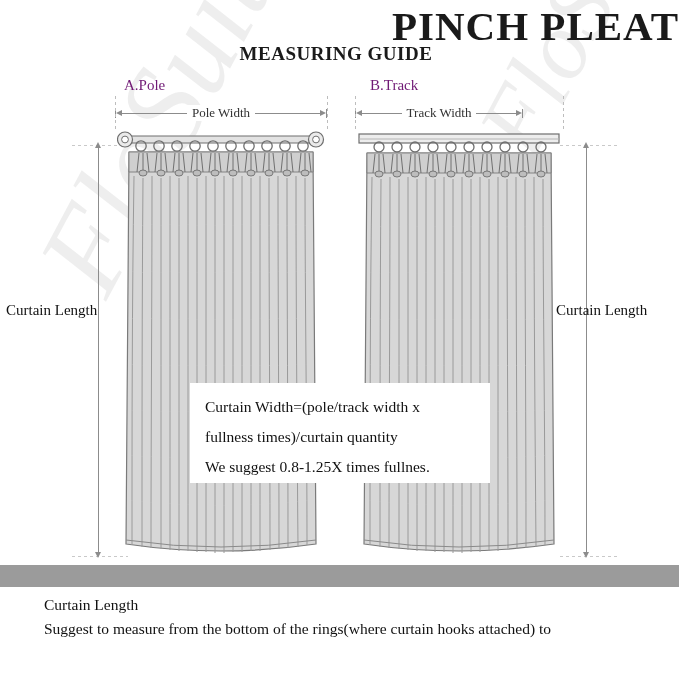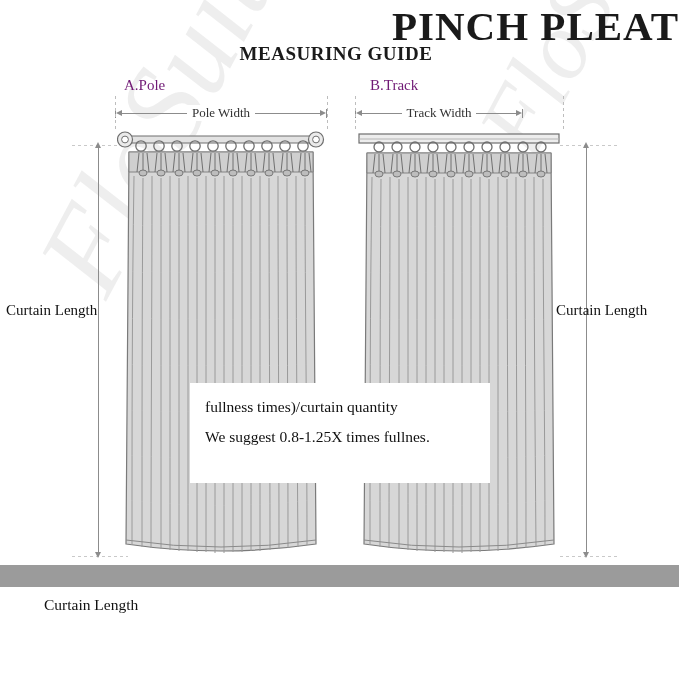--- a/index.html
+++ b/index.html
@@ -414,22 +414,24 @@
 <div class="vdim" id="vdim-right">
   <div class="arrow-u"></div>
   <div class="vline"></div>
   <div class="arrow-d"></div>
 </div>
 
 <div class="length-label" id="len-left">Curtain Length</div>
 <div class="length-label" id="len-right">Curtain Length</div>
 
 <div id="formula-box">
+  <div class="fl">Curtain Width=(pole/track width x</div>
   <div class="fl">fullness times)/curtain quantity</div>
   <div class="fl">We suggest 0.8-1.25X times fullnes.</div>
 </div>
 
 <div id="footer-bar"></div>
 <div id="footer">
   <div id="footer-title">Curtain Length</div>
   <div id="footer-text">
+    <div>Suggest to measure from the bottom of the rings(where curtain hooks attached) to</div>
   </div>
 </div>
 
 </body></html>

